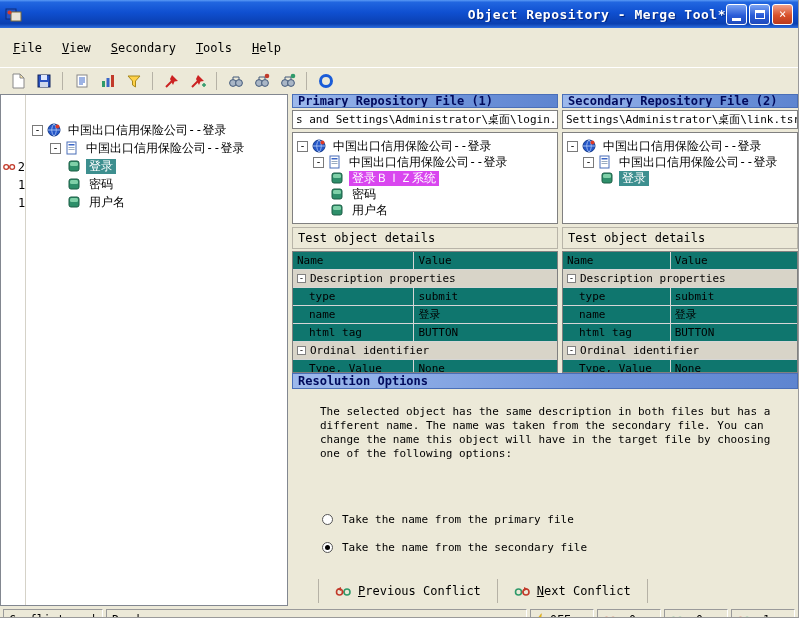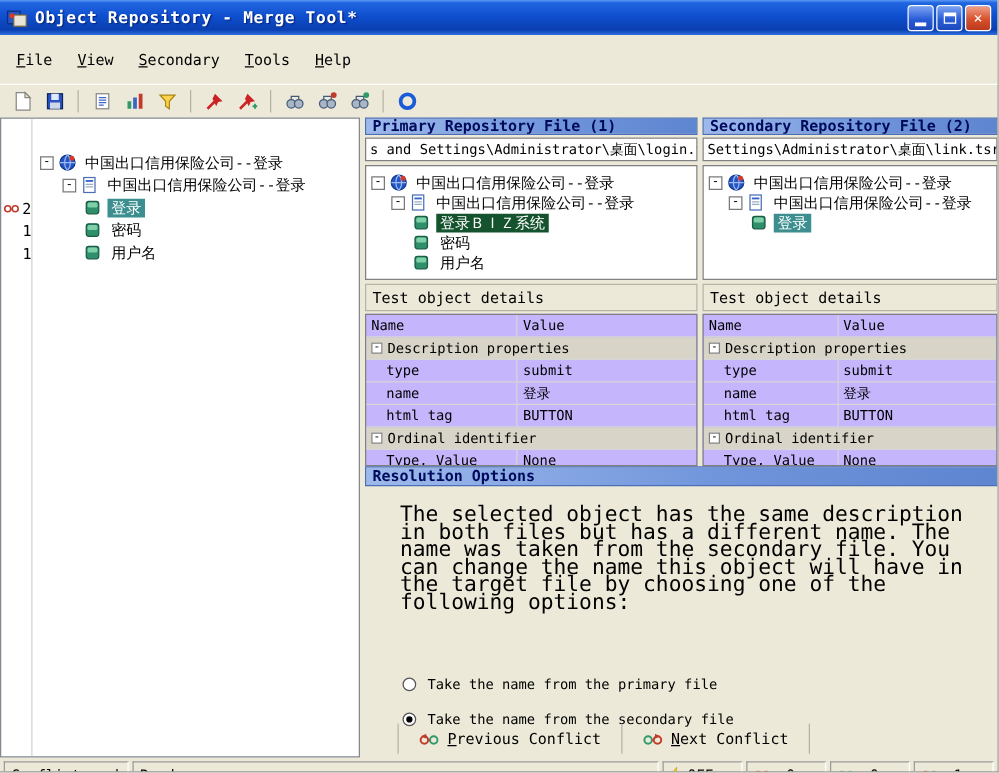--- a/index.html
+++ b/index.html
@@ -11,21 +11,21 @@
     border-right:1px solid #9a9a9a; border-bottom:1px solid #9a9a9a;
   }
 
   
   .titlebar {
     height:28px; display:flex; align-items:center; padding:0 5px;
     background:linear-gradient(180deg,#5a9af5 0%,#2166e0 8%,#0f4fd0 45%,#0a3fb0 85%,#2f6fe0 100%);
   }
   .app-icon { width:17px; height:17px; flex:none; }
   .title-text { color:#fff; font-weight:bold; font-size:13px; margin-left:6px; flex:1;
-    letter-spacing:.5px; text-shadow:1px 1px 1px #00227a; white-space:nowrap; overflow:hidden; }
+    letter-spacing:.5px; text-shadow:1px 1px 1px #00227a; white-space:nowrap; overflow:hidden;text-align:right; }
   .win-buttons { display:flex; gap:2px; }
   .win-btn { width:21px; height:21px; border-radius:3px; border:1px solid #fff;
     display:flex; align-items:center; justify-content:center; color:#fff; font-size:12px;
     background:linear-gradient(180deg,#7ca4f2,#2a5cd8 55%,#1d49bb); cursor:default; }
   .win-btn.close { background:linear-gradient(180deg,#f0a08a,#d8512a 55%,#bb3a1d); }
   .glyph-min { width:9px; height:3px; background:#fff; margin-top:10px; }
   .glyph-max { width:10px; height:9px; border:1px solid #fff; border-top-width:3px; }
 
   
   .menubar { height:40px; display:flex; align-items:center; gap:20px; padding:0 13px;
@@ -49,58 +49,58 @@
   .tree-area { flex:1; padding-top:26px; overflow:hidden; }
 
   .tree-row { height:18px; display:flex; align-items:center; white-space:nowrap; }
   .tree-box .tree-row { height:16px; }
   .ind-0 { padding-left:6px; }  .ind-1 { padding-left:24px; }  .ind-2 { padding-left:42px; }
   .tree-box .ind-0 { padding-left:4px; } .tree-box .ind-1 { padding-left:20px; } .tree-box .ind-2 { padding-left:38px; }
   .expander { width:11px; height:11px; flex:none; border:1px solid #7a7a7a; background:#fff;
     font-size:10px; line-height:8px; text-align:center; margin-right:4px; cursor:default; }
   .tn-icon { width:14px; height:14px; flex:none; margin-right:4px; display:flex; align-items:center; }
   .tn-label { padding:0 3px; line-height:15px; }
-  .tn-label.sel-blue { background:#14532d; color:#fff; }
+  .tn-label.sel-blue { background:#d946ef; color:#fff; }
   .tn-label.sel-teal { background:#3D8F8F; color:#fff; }
 
   .splitter { width:4px; cursor:col-resize; }
 
   .right-pane { flex:1; display:flex; flex-direction:column; min-width:0; }
   .repo-row { display:flex; height:279px; }
   .repo-panel { display:flex; flex-direction:column; min-width:0; }
   .repo-panel.primary { width:266px; flex:none; }
   .repo-gap { width:4px; flex:none; }
   .repo-panel.secondary { flex:1; }
 
   .panel-header { height:14px; flex:none; display:flex; align-items:center; padding:0 5px;
     background:linear-gradient(90deg,#9db9ec 0%,#6e93da 60%,#5e85d0 100%);
     border:1px solid #4a6fb8; color:#000a5c; font-weight:bold; font-size:12px; white-space:nowrap; overflow:hidden; }
   .path-box { height:19px; flex:none; margin-top:2px; background:#fff; border:1px solid #808080;
     display:flex; align-items:center; padding:0 3px; font-size:11px; white-space:nowrap; overflow:hidden; }
   .tree-box { height:92px; flex:none; margin-top:3px; background:#fff; border:1px solid #808080;
     padding-top:5px; overflow:hidden; }
   .details-label { height:22px; flex:none; margin-top:3px; display:flex; align-items:center;
     padding:0 5px; background:#ECE9D8; border:1px solid #b8b4a8; }
-  .details-table { flex:1; margin-top:2px; background:#c4b5fd; border:1px solid #808080;
+  .details-table { flex:1; margin-top:2px; background:#0f766e; border:1px solid #808080;
     overflow:hidden; font-size:11px; }
   .dt-row { display:flex; height:18px; border-bottom:1px solid #d6d6d6; align-items:stretch; }
   .dt-name { width:46%; flex:none; padding:0 4px; border-right:1px solid #d6d6d6;
     line-height:17px; white-space:nowrap; overflow:hidden; text-overflow:ellipsis; }
   .dt-name.indent { padding-left:16px; }
   .dt-val { flex:1; padding:0 4px; line-height:17px; white-space:nowrap; overflow:hidden; }
   .dt-section { background:#D8D4C8; align-items:center; }
   .sec-box { width:9px; height:9px; flex:none; border:1px solid #808080; background:#fff;
     font-size:9px; line-height:6px; text-align:center; margin:0 4px; cursor:default; }
   .sec-label { flex:1; line-height:17px; white-space:nowrap; overflow:hidden; text-overflow:ellipsis; }
 
   .res-header { height:16px; flex:none; display:flex; align-items:center; padding:0 5px;
     background:linear-gradient(90deg,#9db9ec 0%,#6e93da 60%,#5e85d0 100%);
     border:1px solid #4a6fb8; color:#000a5c; font-weight:bold; font-size:12px; }
   .res-body { flex:1; position:relative; padding:16px 10px 0 28px; }
-  .res-text { width:472px; margin:0; font-size:17px; line-height:14px; }
+  .res-text { width:472px; margin:0; font-size:11px; line-height:14px; }
   .radio-row { display:flex; align-items:center; gap:9px; font-size:11px; margin-left:2px; cursor:default; }
   .radio-row.first { margin-top:52px; }
   .radio-row.second { margin-top:15px; }
   .radio { width:11px; height:11px; flex:none; border-radius:50%; border:1px solid #555;
     background:#fff; position:relative; }
   .radio.checked::after { content:""; position:absolute; left:2px; top:2px; width:5px; height:5px;
     border-radius:50%; background:#000; }
 
   .conflict-nav { position:absolute; left:26px; bottom:3px; display:flex; align-items:center; height:24px; }
   .nav-btn { display:flex; align-items:center; gap:7px; height:24px; padding:0 16px;

